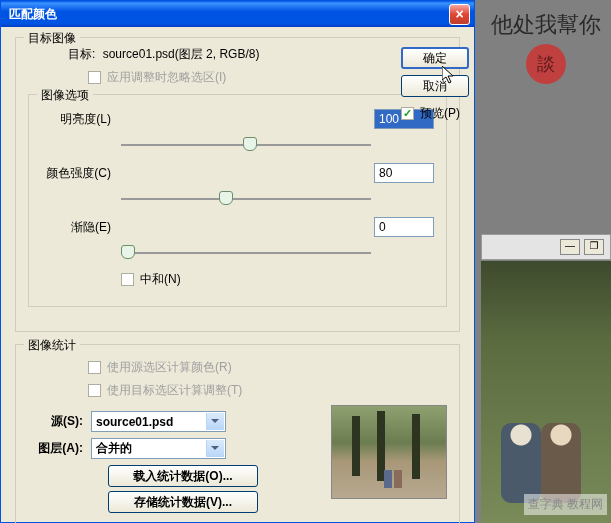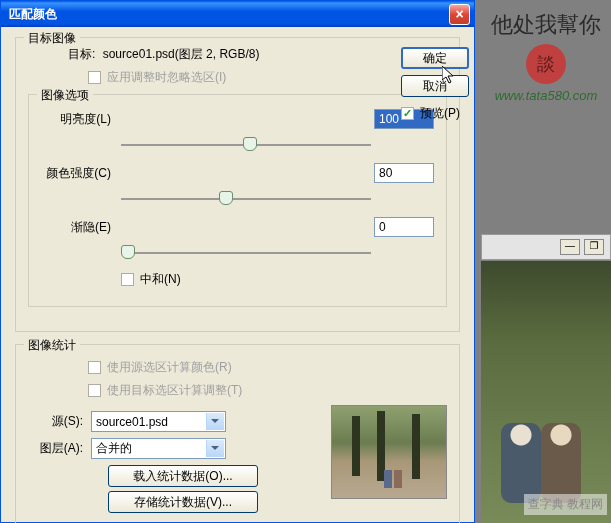--- a/index.html
+++ b/index.html
@@ -43,21 +43,20 @@
 .cursor { position: absolute; left: 442px; top: 66px; width: 16px; height: 20px; pointer-events: none; }
 </style>
 </head>
 <body>
 
 <div class="logo-area">
   <div style="display:flex;justify-content:center;gap:2px;">
     <span style="font-size:22px;font-family:cursive;color:#2a2a2a;">他处我幫你</span>
   </div>
   <div style="width:40px;height:40px;border-radius:50%;background:#C04040;margin:4px auto;display:flex;align-items:center;justify-content:center;color:#5a1a1a;font-size:18px;">談</div>
-  <div class="url">www.tata580.com</div>
 </div>
 
 <div class="bg-window">
   <div class="winbtn">—</div>
   <div class="winbtn">❐</div>
 </div>
 
 <div class="bg-image">
   <div class="cartoon" style="left:20px;background:radial-gradient(circle at 50% 15%, #E8E0D0 0 10px, transparent 11px), linear-gradient(#4A5A6A,#4A5A6A);border-radius:10px;"></div>
   <div class="cartoon" style="left:60px;background:radial-gradient(circle at 50% 15%, #E8D8C0 0 10px, transparent 11px), linear-gradient(#6A5A4A,#6A5A4A);border-radius:10px;"></div>
@@ -132,21 +131,21 @@
       <div class="row" style="margin-left:60px;">
         <span class="chk disabled"></span>
         <span class="disabled">使用源选区计算颜色(R)</span>
       </div>
       <div class="row" style="margin-left:60px;">
         <span class="chk disabled"></span>
         <span class="disabled">使用目标选区计算调整(T)</span>
       </div>
 
       <div style="display:flex;">
-        <div style="flex:1;">
+        <div style="flex:1;font-weight:bold;">
           <div class="stats-row">
             <span class="stats-label">源(S):</span>
             <div class="select">
               <span>source01.psd</span>
                 <span class="select-arrow"></span>
             </div>
           </div>
           <div class="stats-row">
             <span class="stats-label">图层(A):</span>
             <div class="select">

